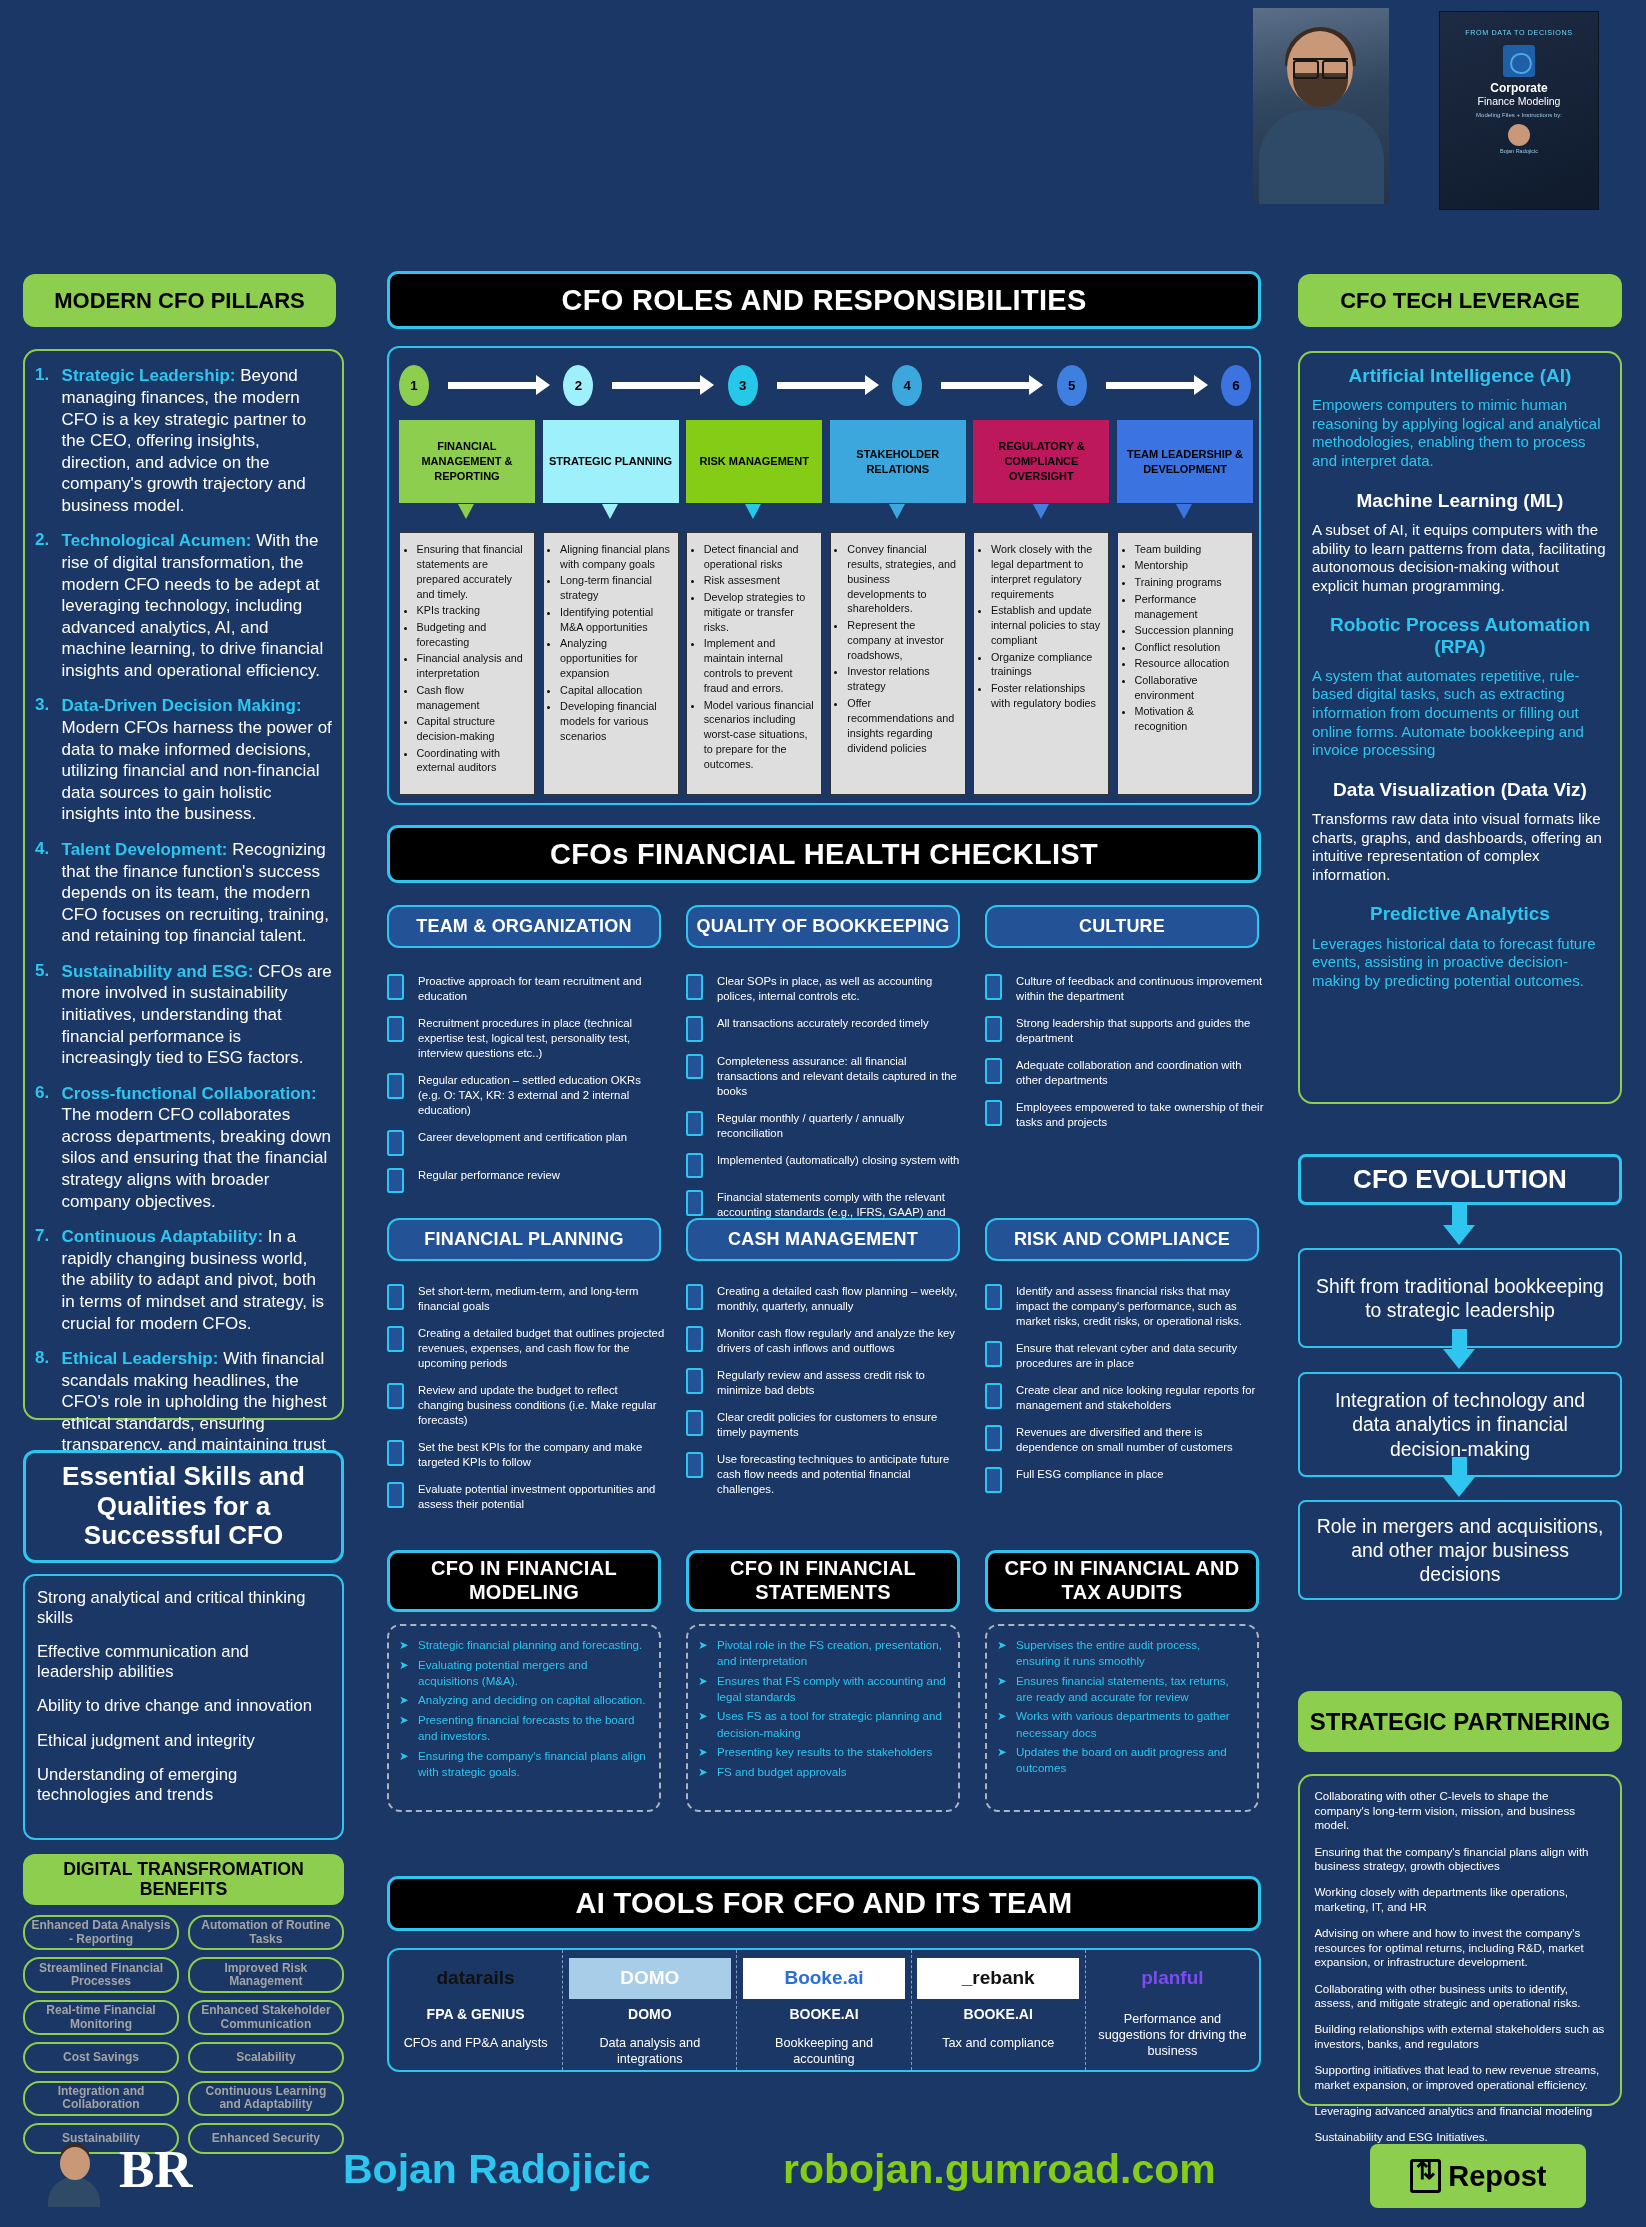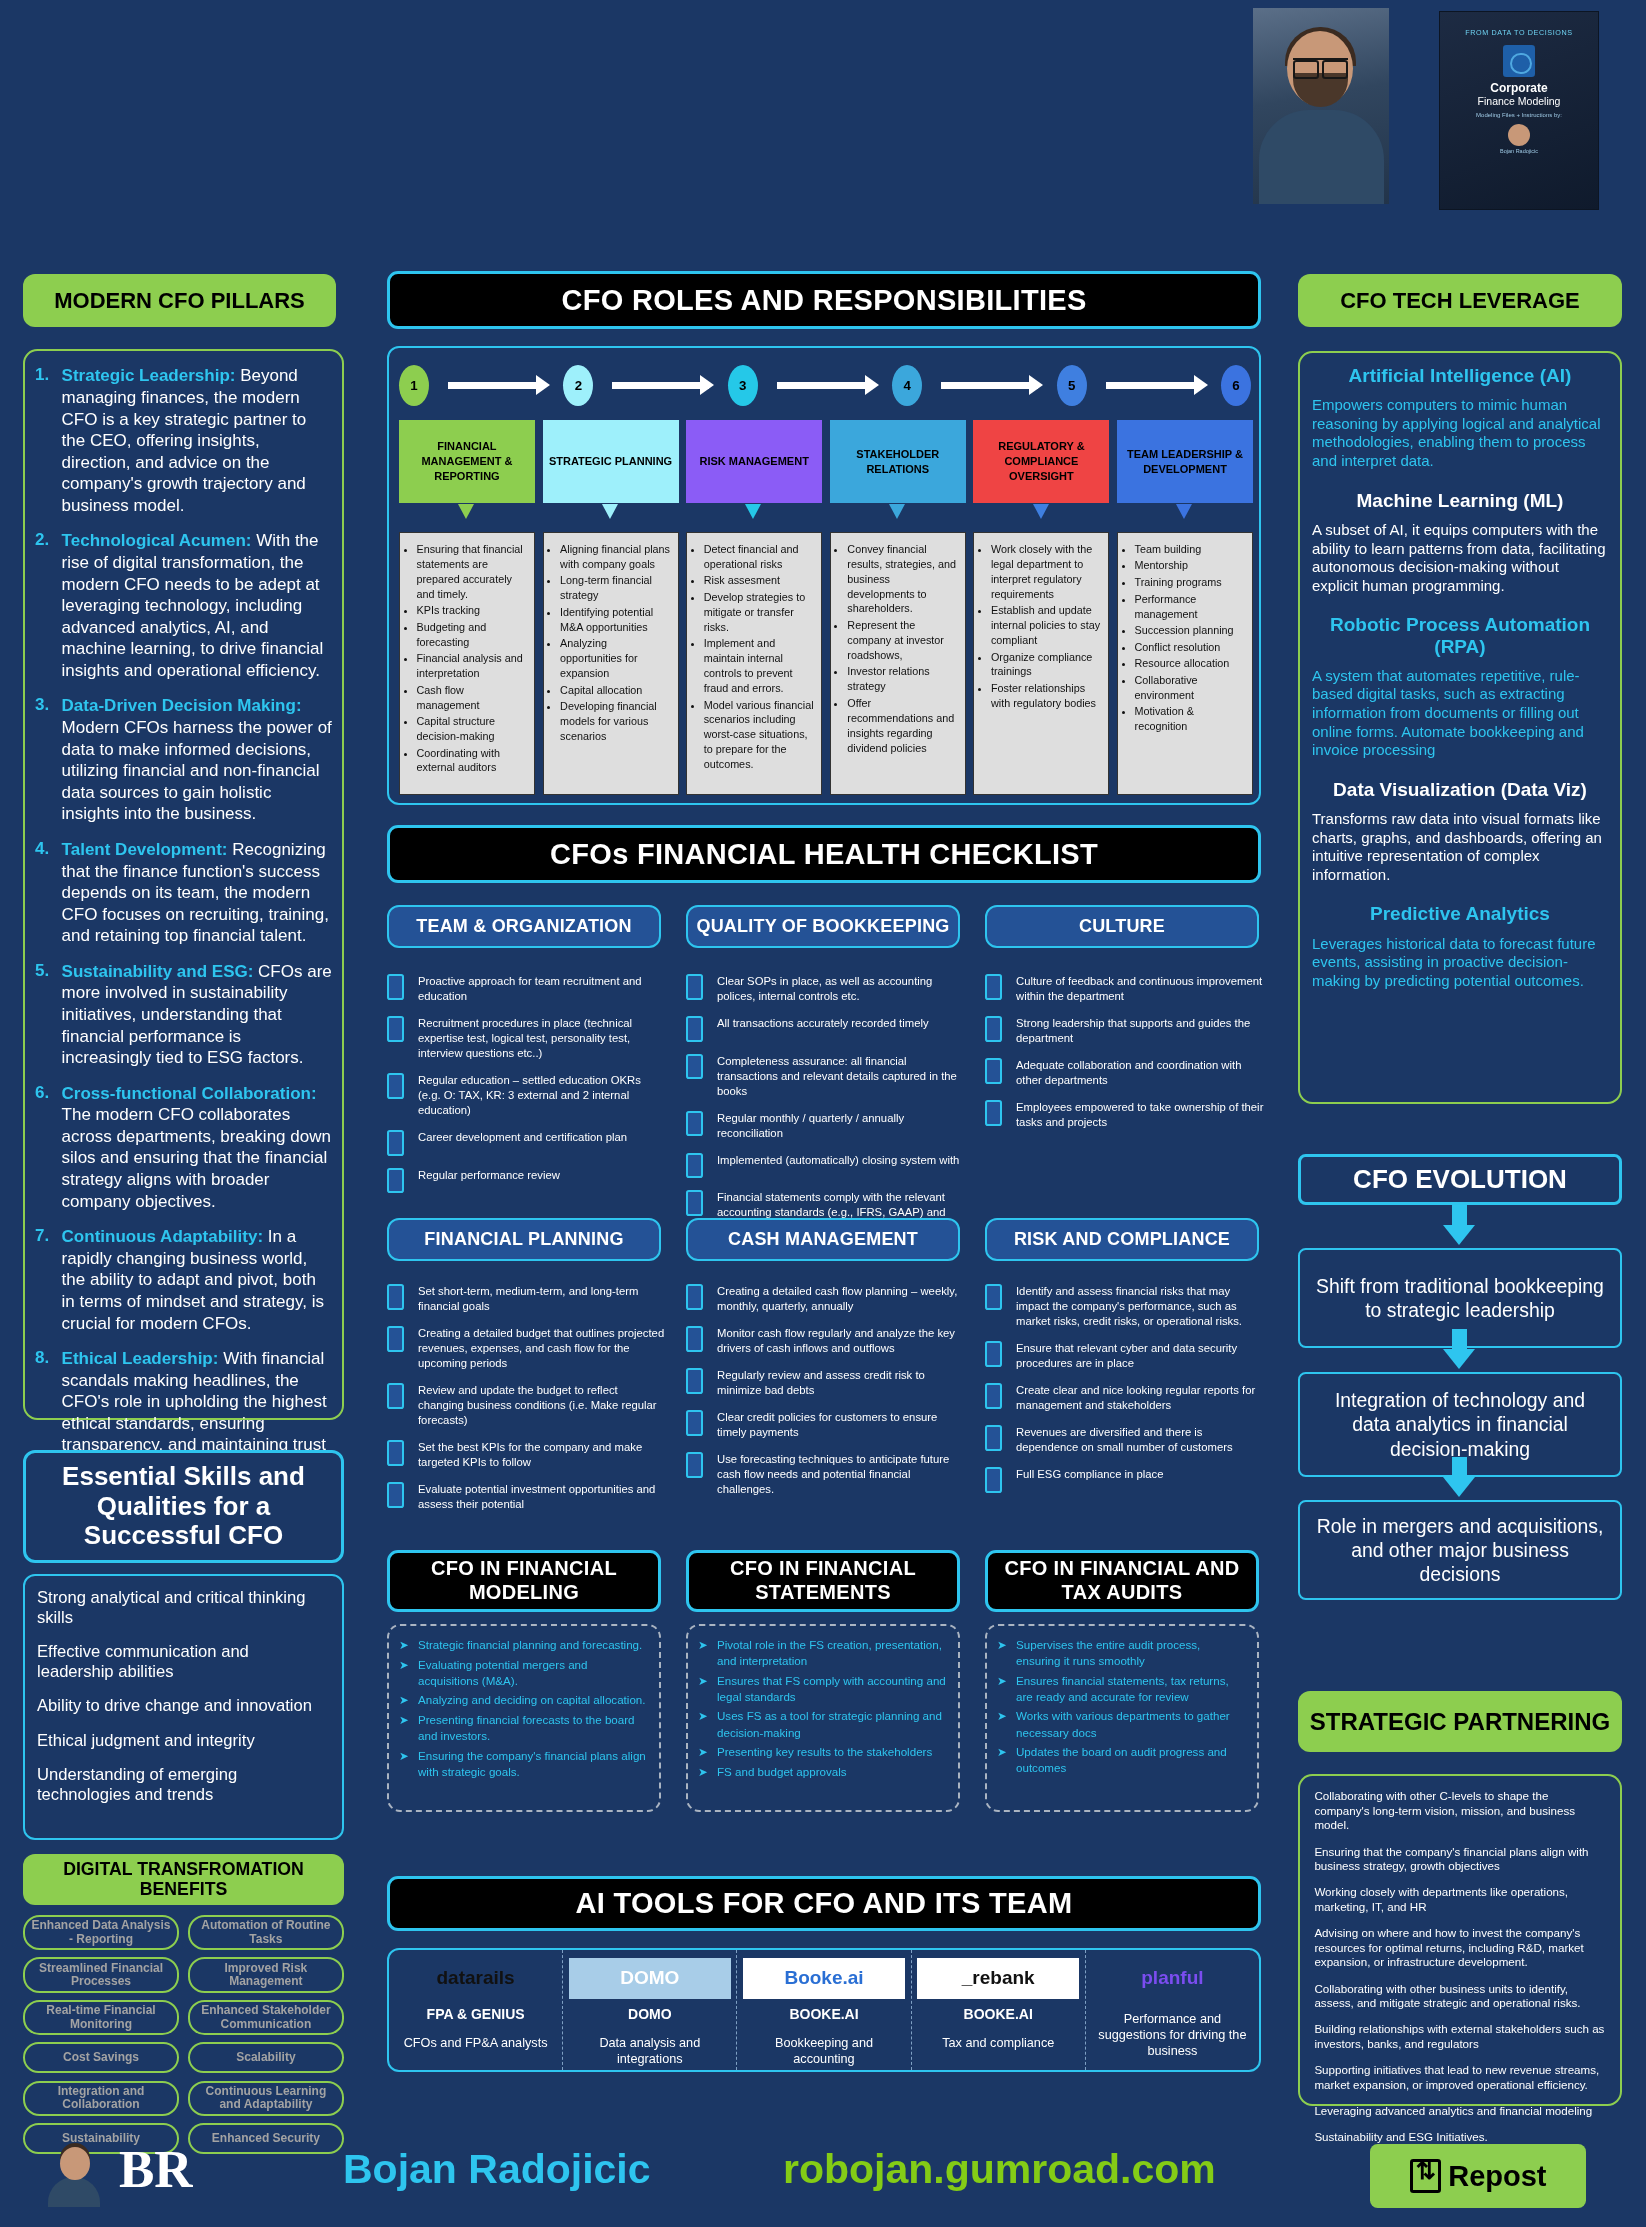--- a/index.html
+++ b/index.html
@@ -271,21 +271,21 @@
             <li>Aligning financial plans with company goals</li>
             <li>Long-term financial strategy</li>
             <li>Identifying potential M&amp;A opportunities</li>
             <li>Analyzing opportunities for expansion</li>
             <li>Capital allocation</li>
             <li>Developing financial models for various scenarios</li>
           </ul>
         </div>
       </div>
       <div class="role-col">
-        <div class="role-badge" style="background: #8b5cf6; --c: #25c8e8;">RISK MANAGEMENT</div>
+        <div class="role-badge" style="background: #84cc16; --c: #25c8e8;">RISK MANAGEMENT</div>
         <div class="role-body">
           <ul>
             <li>Detect financial and operational risks</li>
             <li>Risk assesment</li>
             <li>Develop strategies to mitigate or transfer risks.</li>
             <li>Implement and maintain internal controls to prevent fraud and errors.</li>
             <li>Model various financial scenarios including worst-case situations, to prepare for the outcomes.</li>
           </ul>
         </div>
       </div>
@@ -294,21 +294,21 @@
         <div class="role-body">
           <ul>
             <li>Convey financial results, strategies, and business developments to shareholders.</li>
             <li>Represent the company at investor roadshows,</li>
             <li>Investor relations strategy</li>
             <li>Offer recommendations and insights regarding dividend policies</li>
           </ul>
         </div>
       </div>
       <div class="role-col">
-        <div class="role-badge" style="background: #ef4444; text-align: center; --c: #3f7fe0;">REGULATORY &amp; COMPLIANCE OVERSIGHT</div>
+        <div class="role-badge" style="background: #be185d; text-align: center; --c: #3f7fe0;">REGULATORY &amp; COMPLIANCE OVERSIGHT</div>
         <div class="role-body">
           <ul>
             <li>Work closely with the legal department to interpret regulatory requirements</li>
             <li>Establish and update internal policies to stay compliant</li>
             <li>Organize compliance trainings</li>
             <li>Foster relationships with regulatory bodies</li>
           </ul>
         </div>
       </div>
       <div class="role-col">

